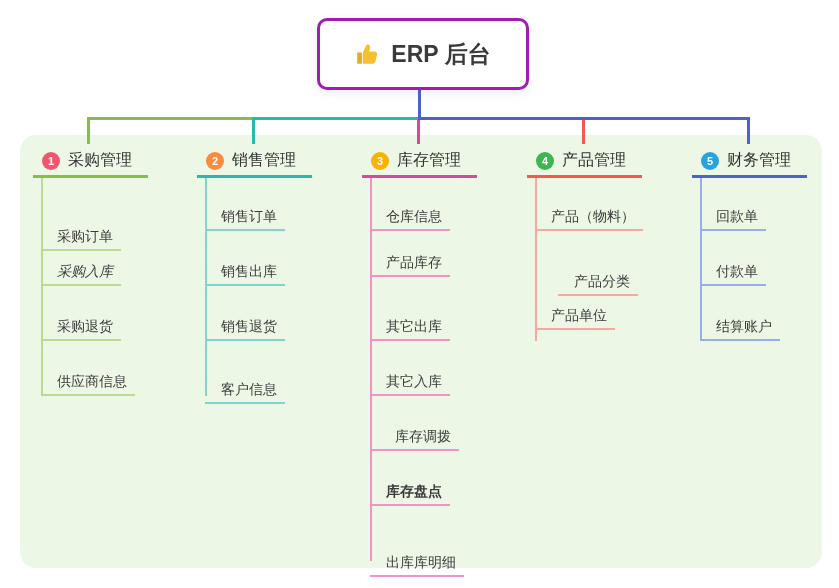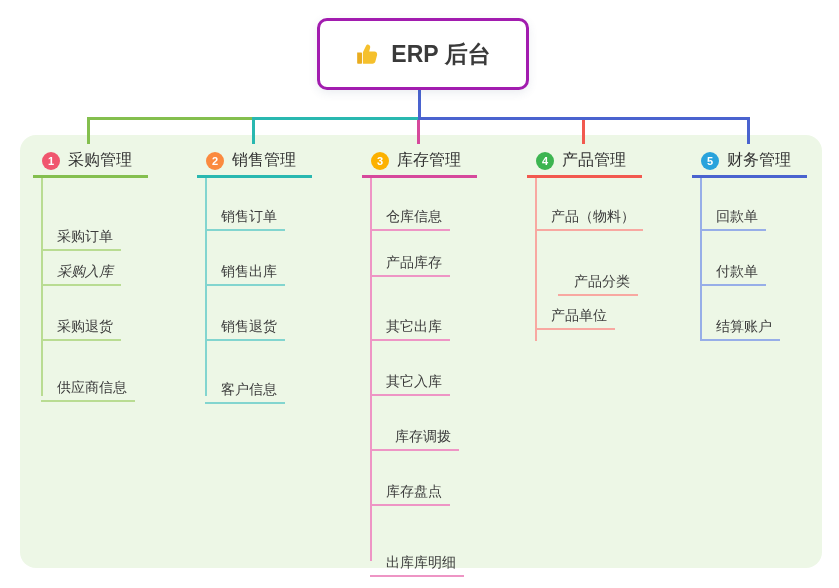--- a/index.html
+++ b/index.html
@@ -68,41 +68,41 @@
 
   <div id="branches">
       <div class="branch-header" style="left: 33px; top: 146px; border-bottom-color: rgb(132, 191, 78);">
         <span class="badge" style="background: rgb(240, 86, 110);">1</span>
         <span>采购管理</span>
       </div>
       <div class="line" style="left: 41px; top: 178px; width: 2px; height: 218px; background: rgb(185, 220, 146);"></div>
       <div class="child-node" style="left: 41px; top: 203px; border-bottom-color: rgb(185, 220, 146); margin-top: 20px;">采购订单</div>
       <div class="child-node" style="left: 41px; top: 258px; border-bottom-color: rgb(185, 220, 146); font-style: italic;">采购入库</div>
       <div class="child-node" style="left: 41px; top: 313px; border-bottom-color: rgb(185, 220, 146);">采购退货</div>
-      <div class="child-node" style="left: 41px; top: 368px; border-bottom-color: rgb(185, 220, 146); margin-top: 6px;">供应商信息</div>
+      <div class="child-node" style="left: 41px; top: 368px; border-bottom-color: rgb(185, 220, 146);">供应商信息</div>
       <div class="branch-header" style="left: 197px; top: 146px; border-bottom-color: rgb(41, 184, 176);">
         <span class="badge" style="background: rgb(251, 138, 63);">2</span>
         <span>销售管理</span>
       </div>
       <div class="line" style="left: 205px; top: 178px; width: 2px; height: 218px; background: rgb(130, 213, 207);"></div>
       <div class="child-node" style="left: 205px; top: 203px; border-bottom-color: rgb(130, 213, 207);">销售订单</div>
       <div class="child-node" style="left: 205px; top: 258px; border-bottom-color: rgb(130, 213, 207);">销售出库</div>
       <div class="child-node" style="left: 205px; top: 313px; border-bottom-color: rgb(130, 213, 207);">销售退货</div>
       <div class="child-node" style="left: 205px; top: 368px; border-bottom-color: rgb(130, 213, 207); margin-top: 8px;">客户信息</div>
       <div class="branch-header" style="left: 362px; top: 146px; border-bottom-color: rgb(214, 73, 156);">
         <span class="badge" style="background: rgb(252, 177, 0);">3</span>
         <span>库存管理</span>
       </div>
       <div class="line" style="left: 370px; top: 178px; width: 2px; height: 383px; background: rgb(238, 149, 197);"></div>
       <div class="child-node" style="left: 370px; top: 203px; border-bottom-color: rgb(238, 149, 197);">仓库信息</div>
       <div class="child-node" style="left: 370px; top: 249px; border-bottom-color: rgb(238, 149, 197);">产品库存</div>
       <div class="child-node" style="left: 370px; top: 313px; border-bottom-color: rgb(238, 149, 197);">其它出库</div>
       <div class="child-node" style="left: 370px; top: 368px; border-bottom-color: rgb(238, 149, 197);">其它入库</div>
       <div class="child-node" style="left: 370px; top: 423px; border-bottom-color: rgb(238, 149, 197); padding-left: 25px;">库存调拨</div>
-      <div class="child-node" style="left: 370px; top: 478px; border-bottom-color: rgb(238, 149, 197);">库存盘点</div>
+      <div class="child-node" style="left: 370px; top: 478px; border-bottom-color: rgb(238, 149, 197); font-weight: bold;">库存盘点</div>
       <div class="child-node" style="left: 370px; top: 533px; border-bottom-color: rgb(238, 149, 197); margin-top: 16px;">出库库明细</div>
       <div class="branch-header" style="left: 527px; top: 146px; border-bottom-color: rgb(242, 89, 79);">
         <span class="badge" style="background: rgb(61, 181, 81);">4</span>
         <span>产品管理</span>
       </div>
       <div class="line" style="left: 535px; top: 178px; width: 2px; height: 163px; background: rgb(248, 168, 161);"></div>
       <div class="child-node" style="left: 535px; top: 203px; border-bottom-color: rgb(248, 168, 161);">产品（物料）</div>
       <div class="child-node" style="left: 535px; top: 268px; border-bottom-color: rgb(248, 168, 161); margin-left: 23px;">产品分类</div>
       <div class="child-node" style="left: 535px; top: 302px; border-bottom-color: rgb(248, 168, 161);">产品单位</div>
       <div class="branch-header" style="left: 692px; top: 146px; border-bottom-color: rgb(74, 99, 207);">

